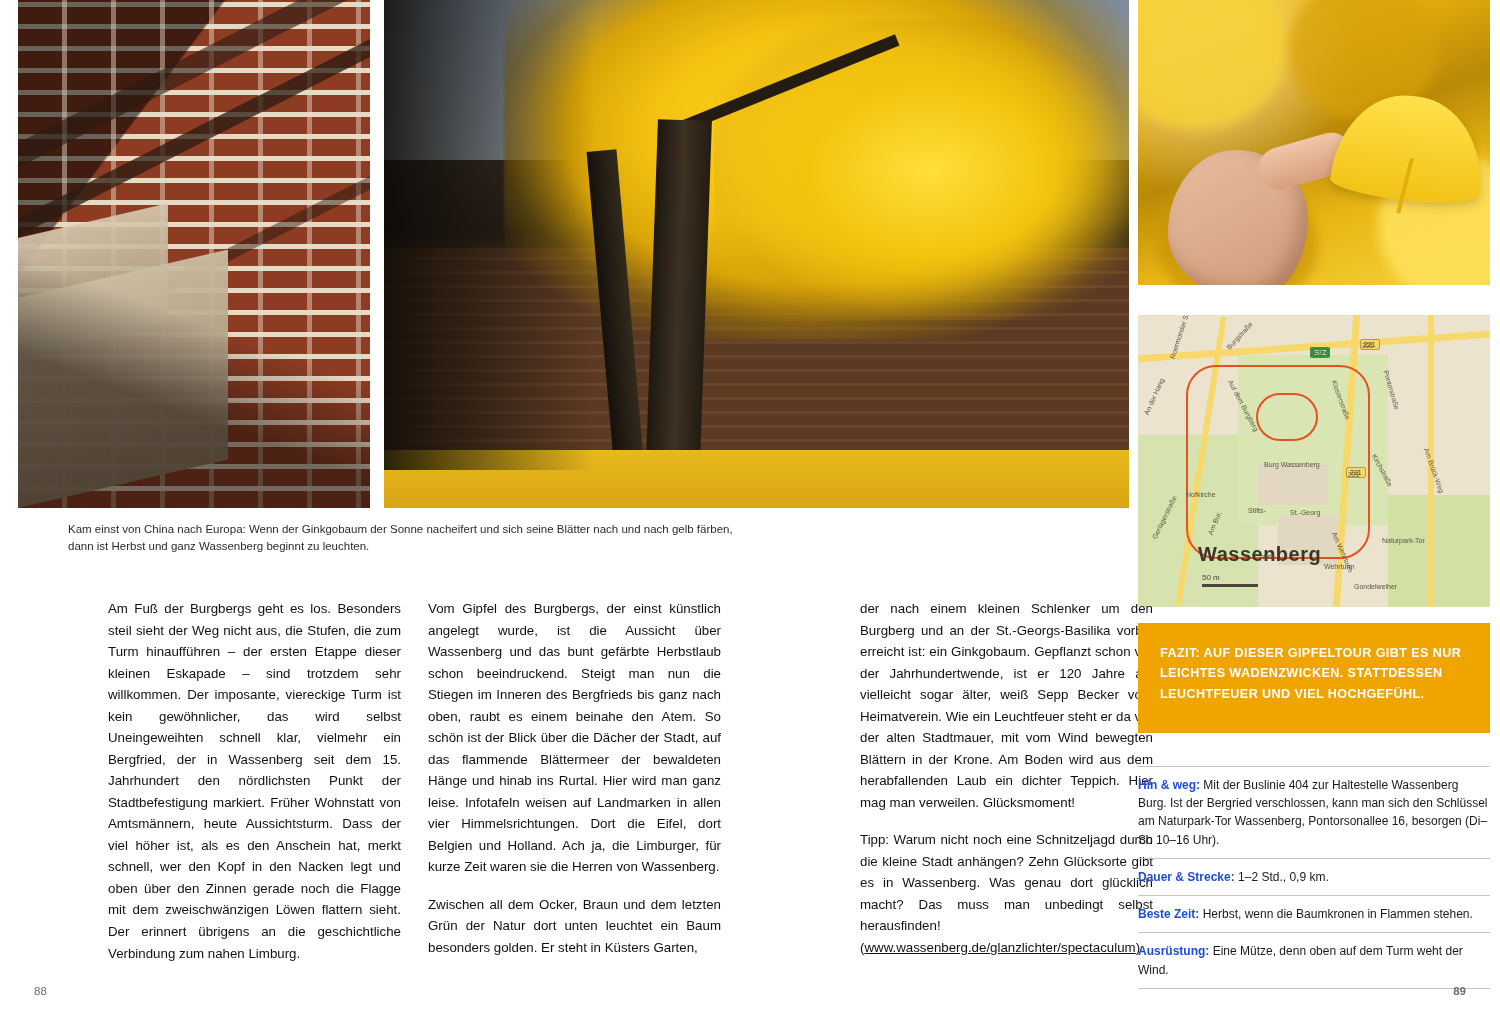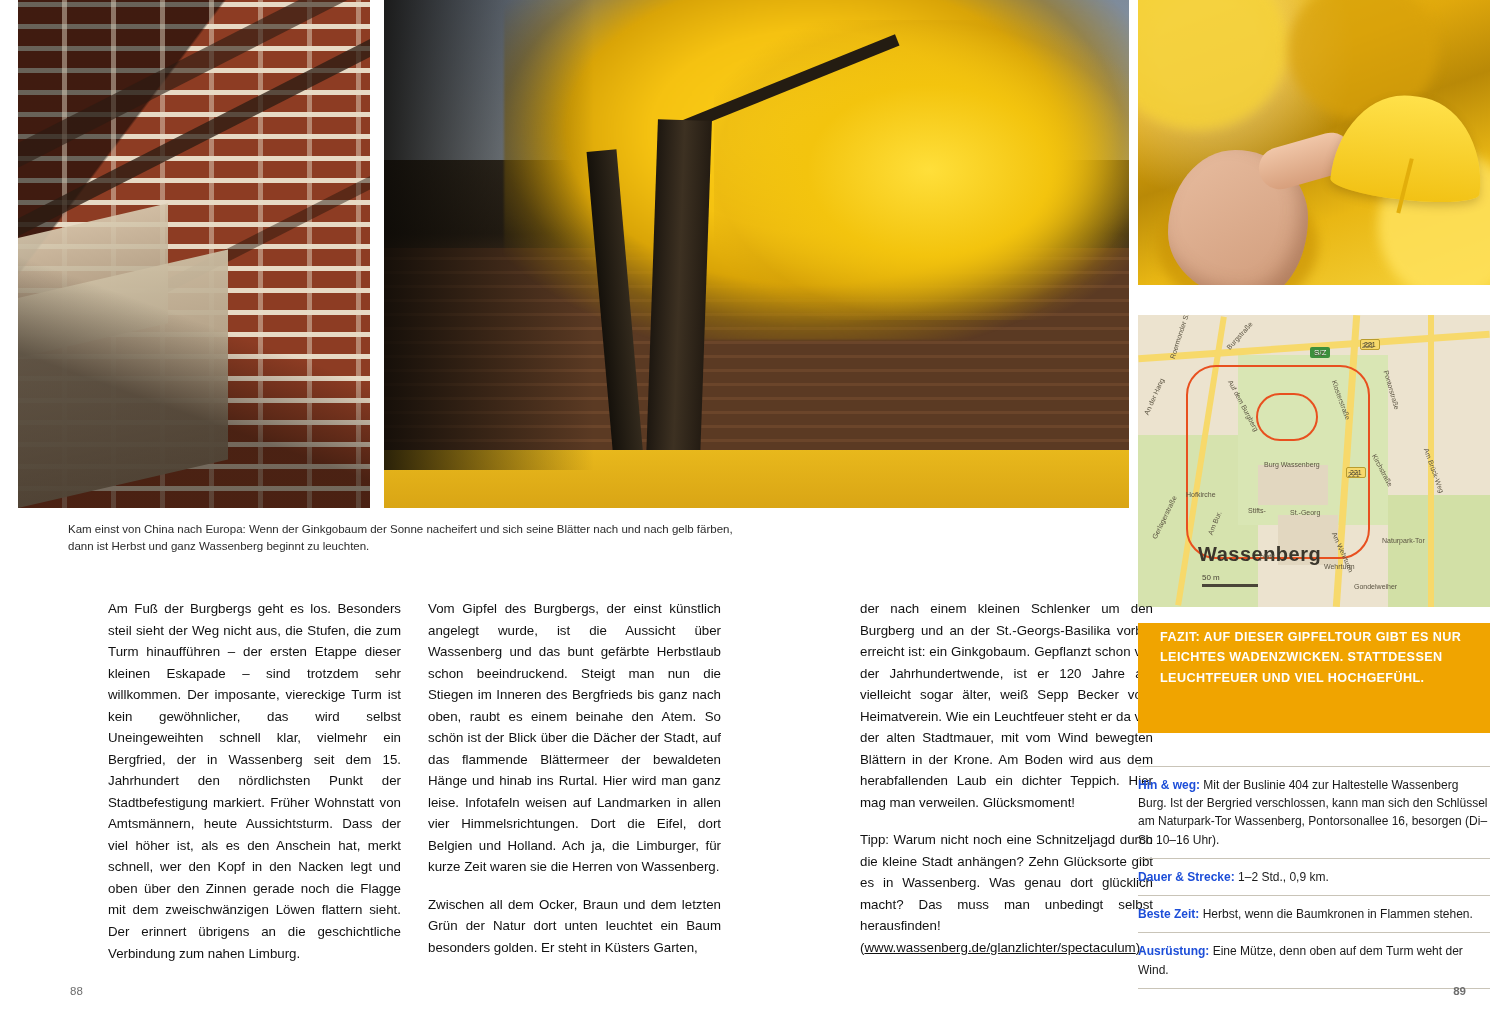--- a/index.html
+++ b/index.html
@@ -160,33 +160,33 @@
   .col1{left:68px;}
   .col2{left:388px;}
   .col3{left:820px;width:293px;}
   .col a{color:#111;text-decoration:underline;}
 
   
   .fazit{
     position:absolute;left:1138px;top:623px;width:352px;height:110px;
     background:#f0a400;color:#ffffff;
     font-size:12.6px;line-height:1.62;font-weight:bold;letter-spacing:.4px;
-    padding:4px 22px;box-sizing:border-box;
+    padding:20px 22px;box-sizing:border-box;
     text-transform:uppercase;
   }
 
   
   .info{position:absolute;left:1138px;top:757px;width:352px;font-size:12px;line-height:1.52;color:#1a1a1a;}
   .info .rule{height:1px;background:#c9c4b8;margin:9px 0 9px 0;}
   .info .lbl{color:#1d4ed8;font-weight:bold;}
   .info .row{padding:0;}
 
   
   .folio{position:absolute;bottom:28px;font-size:11.5px;color:#6d6d6d;}
-  .folio-l{left:34px;margin-left:36px;}
+  .folio-l{left:34px;}
   .folio-r{right:34px;font-weight:bold;}
 </style>
 </head>
 <body>
 
 <div class="page">
 
   <div class="img-brick">
     <div class="mortar"></div>
     <div class="rail2"></div>

